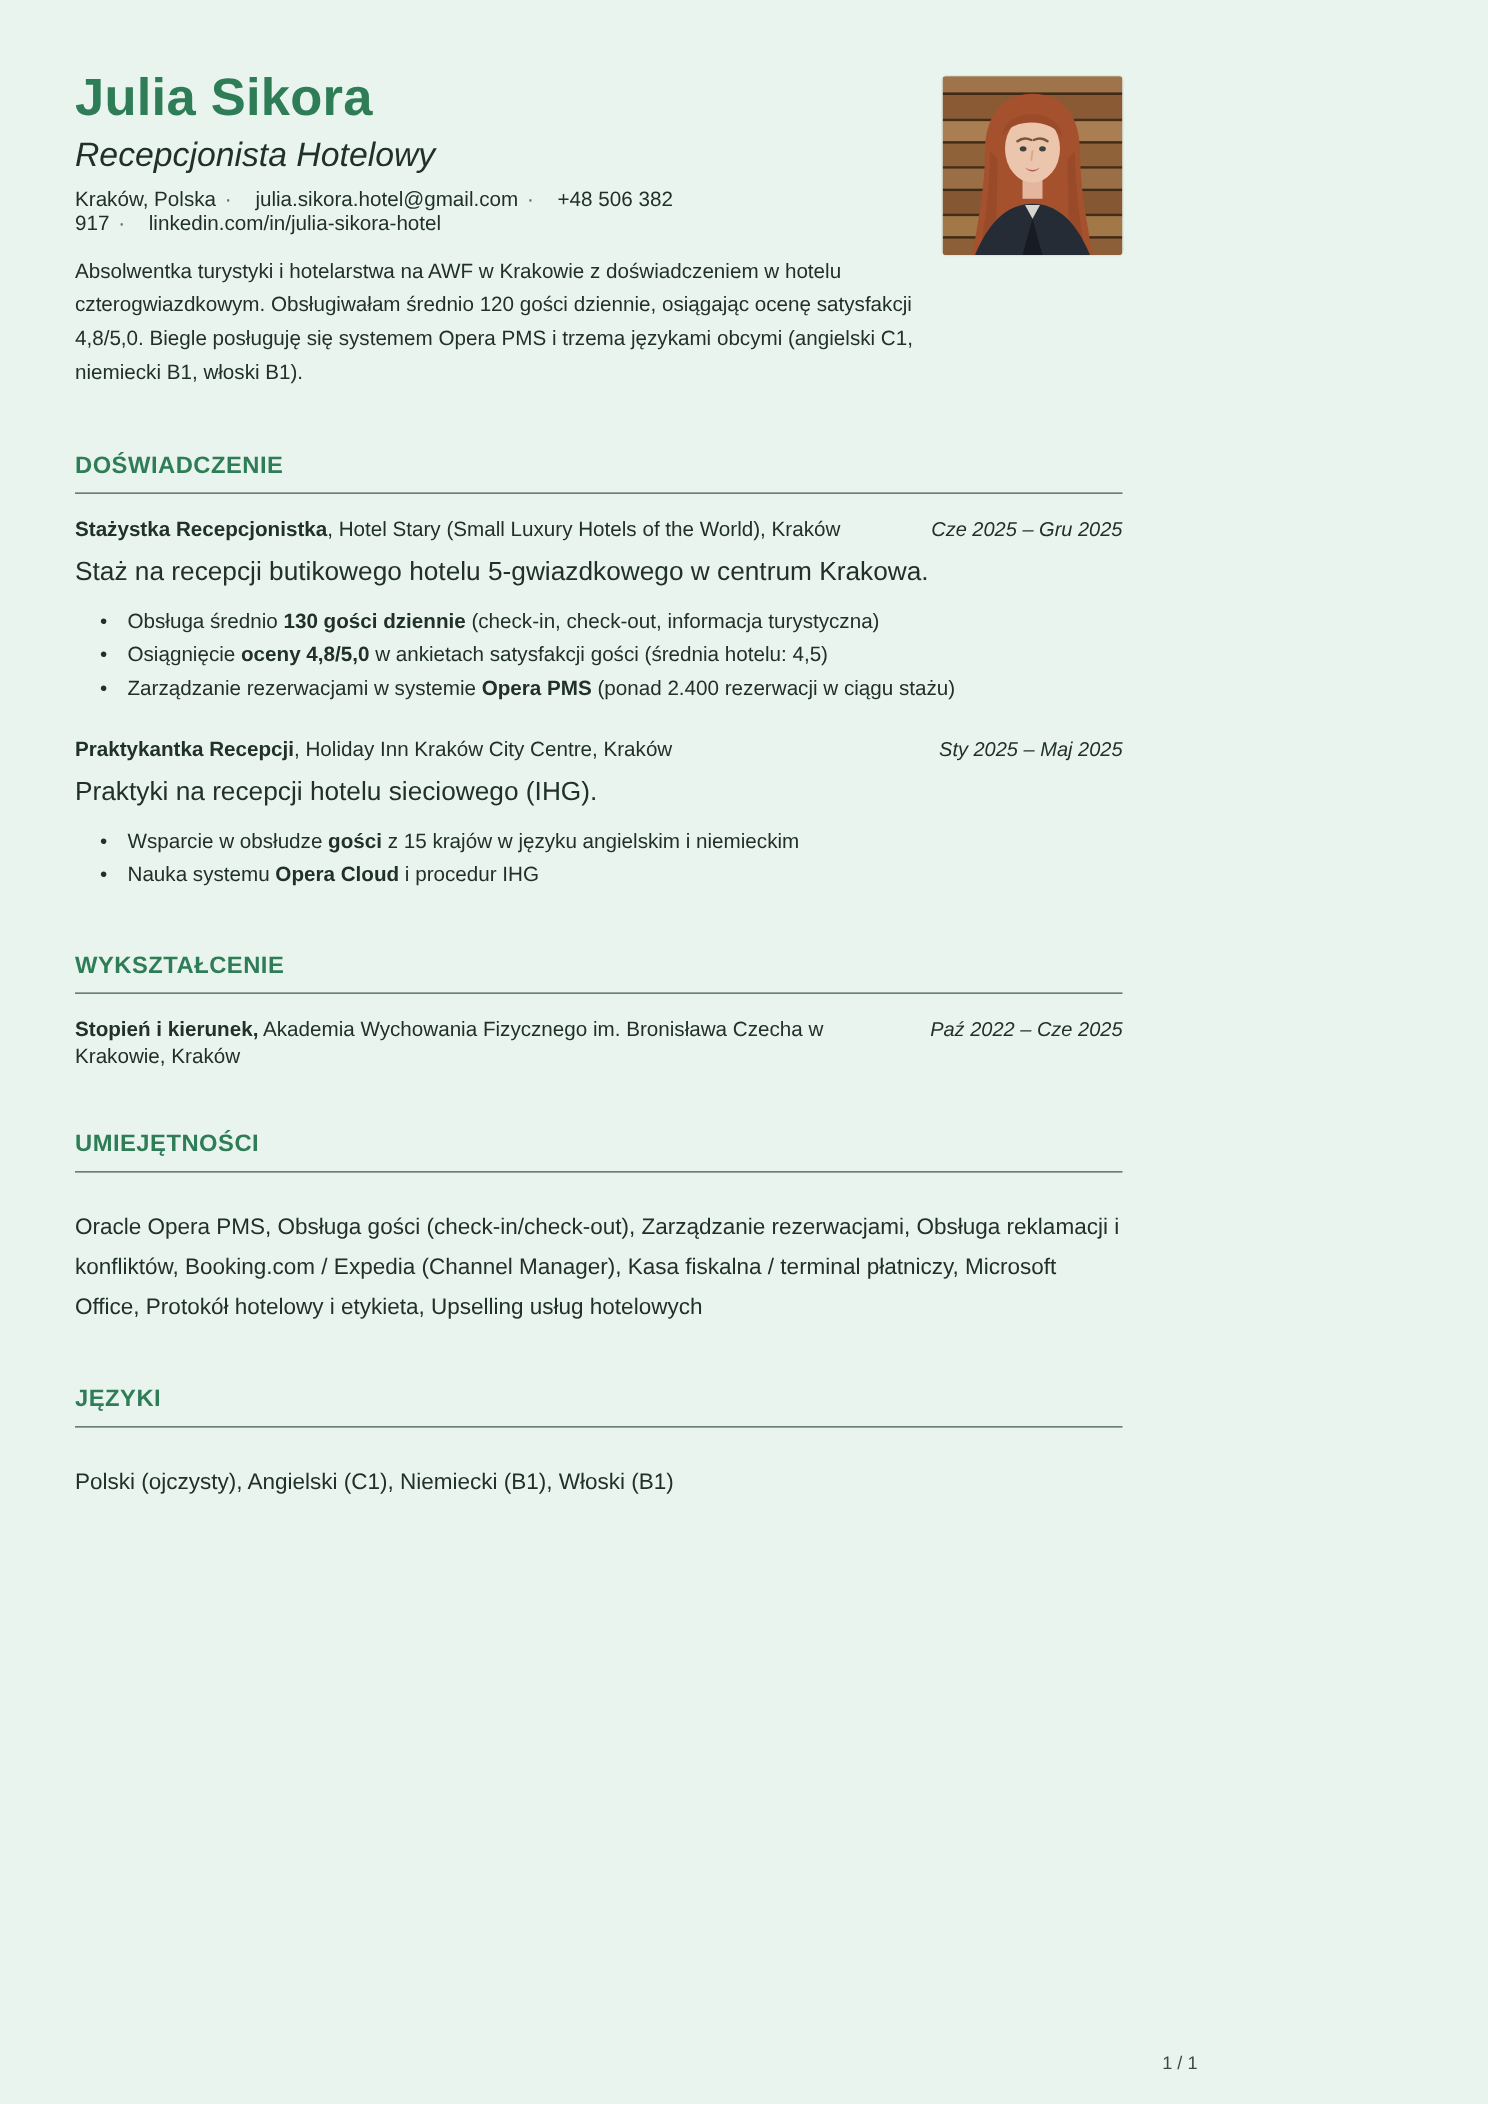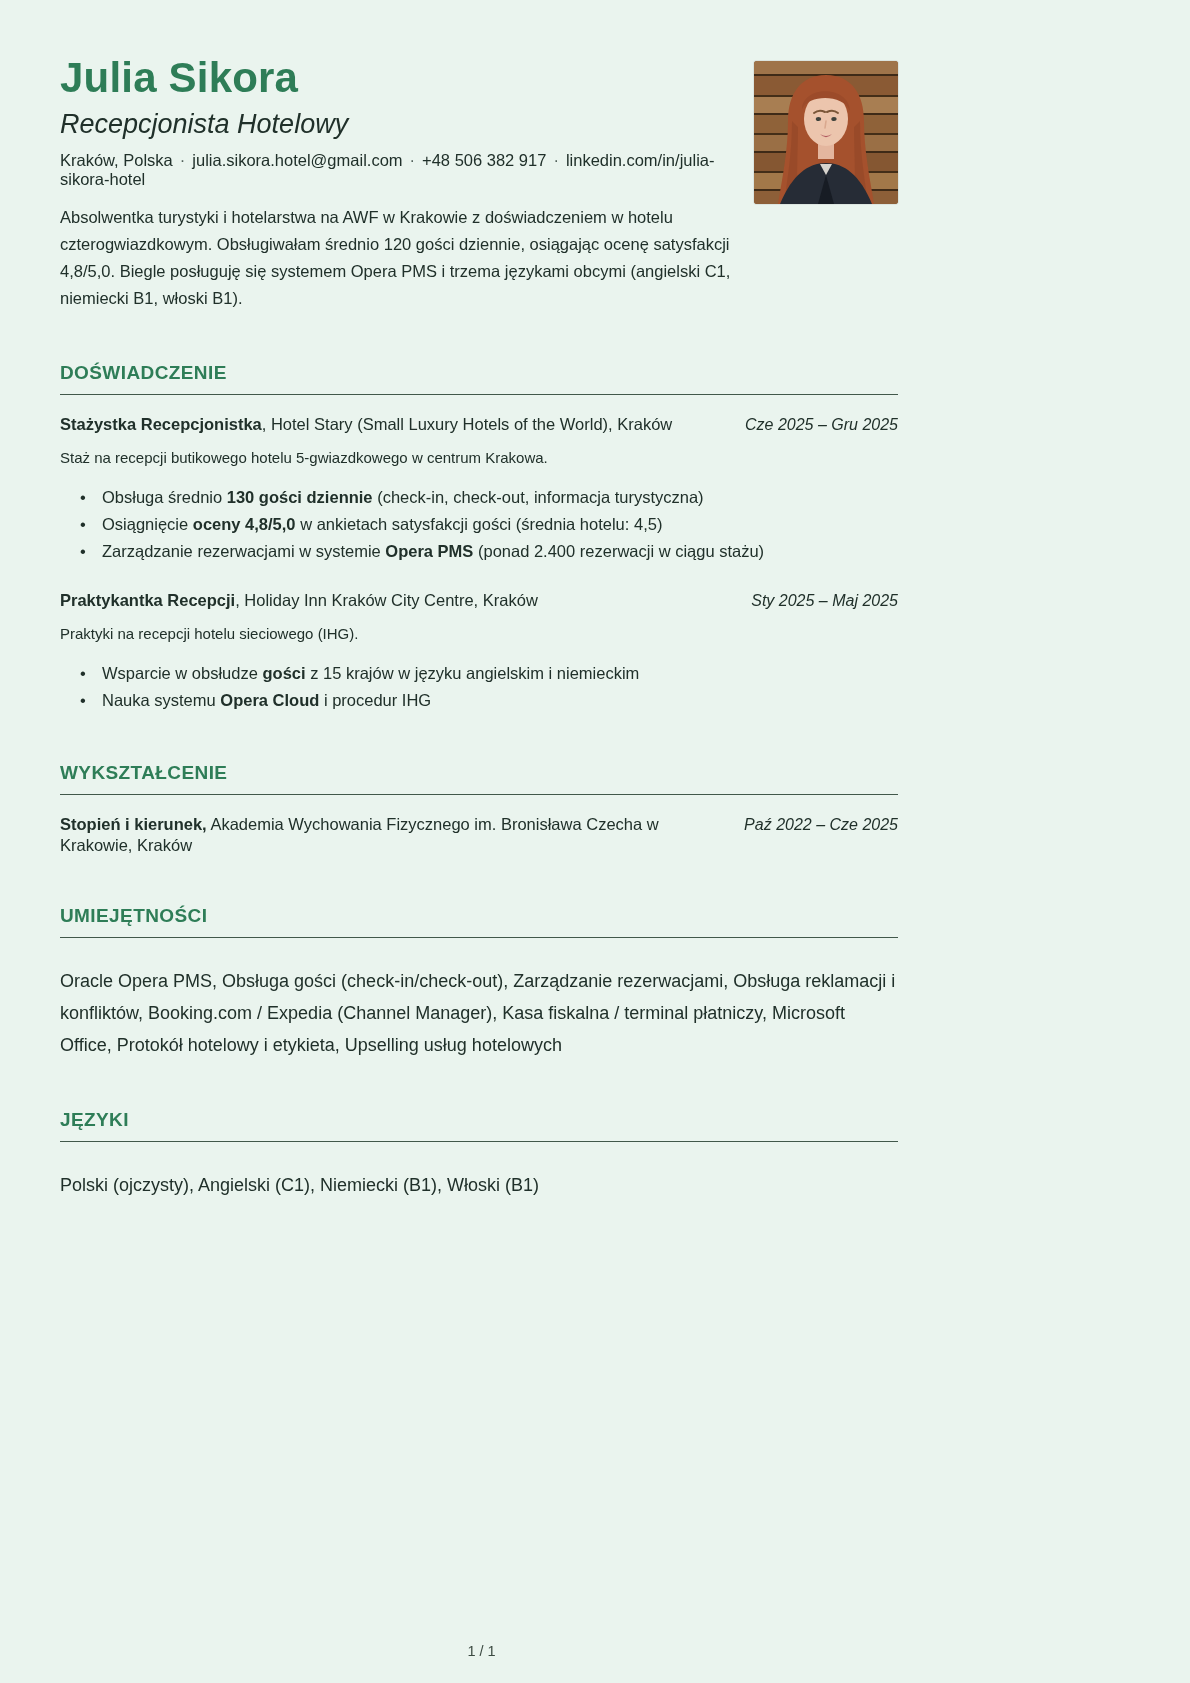--- a/index.html
+++ b/index.html
@@ -34,21 +34,21 @@
     letter-spacing:.2px;
   }
   .job-title{
     margin-top:9px;
     font-size:27px;font-style:italic;font-weight:500;
   }
   .contact{
     margin-top:11px;
     font-size:16.5px;
   }
-  .contact a{color:inherit;text-decoration:none;}
+  .contact a{color:inherit;text-decoration:none;margin-left:12px;}
   .contact .sep{margin:0 7px;opacity:.75;}
   .summary{
     margin:15px 0 0 0;
     font-size:16.5px;line-height:27px;
     max-width:900px;
   }
   .photo{
     flex:0 0 auto;
     width:144px;height:143px;
     margin-top:5px;margin-left:22px;
@@ -73,41 +73,41 @@
   }
   .entry-title{flex:1 1 auto;}
   .b{font-weight:700;}
   .it{font-style:italic;}
   .dates{
     flex:0 0 auto;margin-left:24px;
     font-size:16px;font-style:italic;white-space:nowrap;
   }
   .entry-desc{
     margin:9px 0 0 0;
-    font-size:15px;line-height:26px;
+    font-size:21px;line-height:26px;
   }
   ul.bullets{margin:13px 0 0 0;padding:0;list-style:none;}
   ul.bullets li{
     position:relative;
     padding-left:42px;
     font-size:16.5px;line-height:27px;
   }
   ul.bullets li::before{
     content:"\2022";
     position:absolute;left:20px;top:0;
     font-size:16.5px;
   }
   .paragraph{
     margin:27px 0 0 0;
     font-size:18px;line-height:32px;
   }
   
   .footer{
     position:absolute;bottom:24px;left:5px;right:0;
-    text-align:center;
+    text-align:right;
     font-size:14.5px;color:var(--muted);
   }
 </style>
 </head>
 <body>
 
 <div class="page">
 
   <header class="header">
     <div class="header-left">

